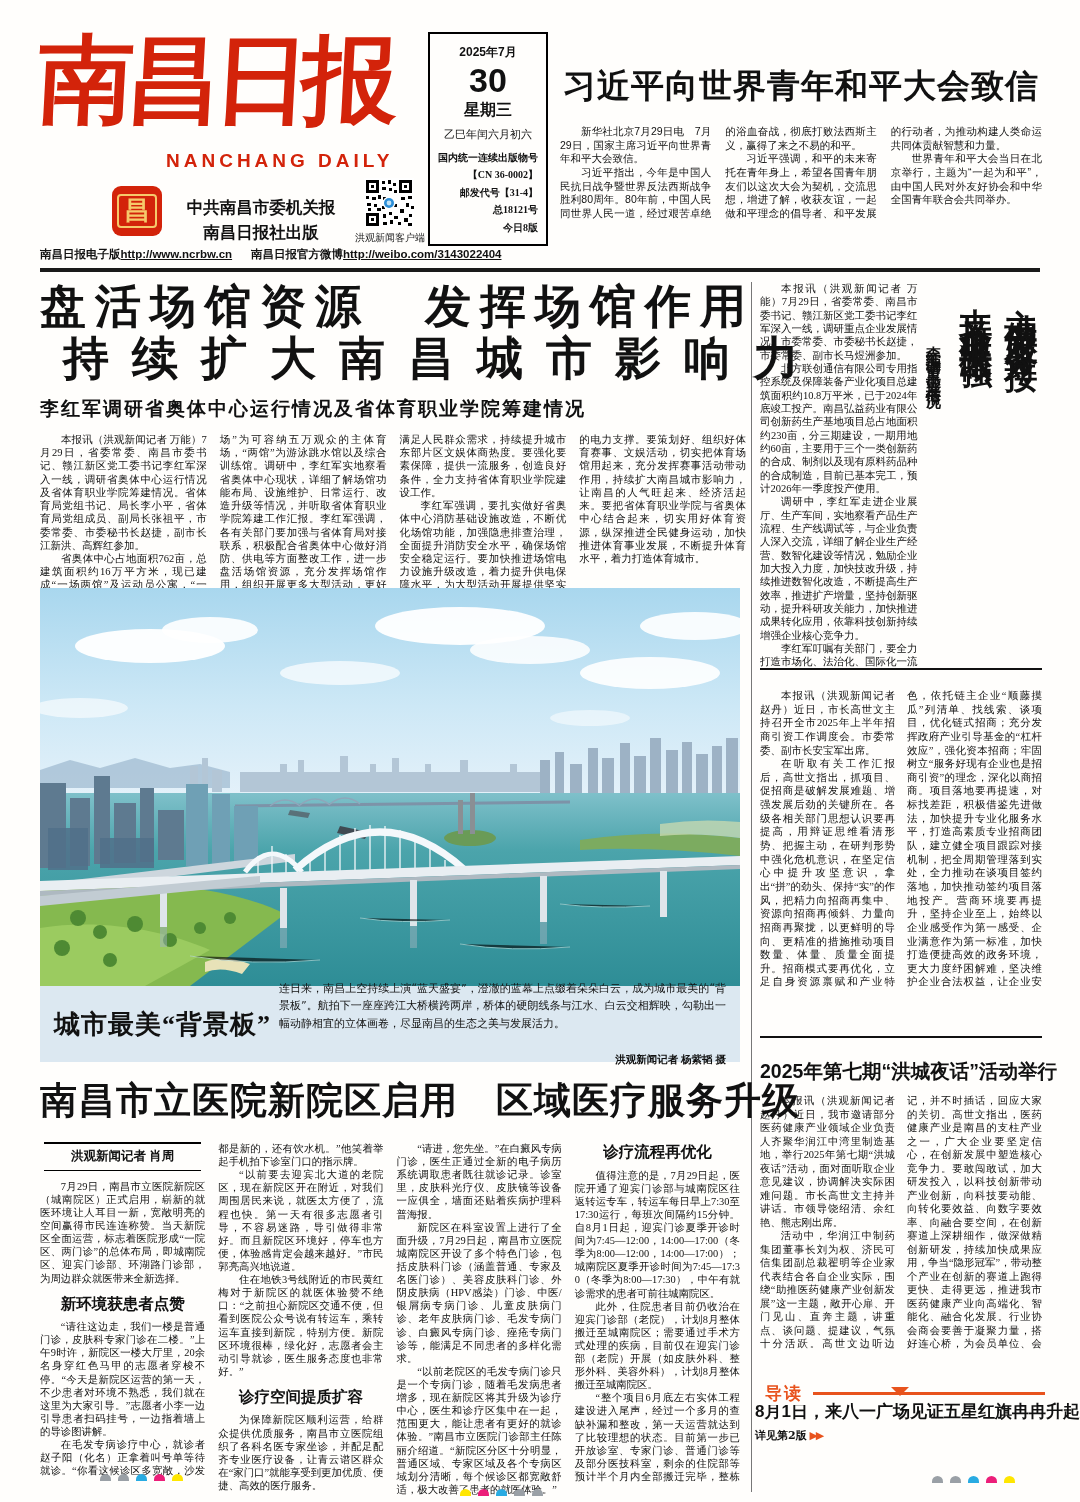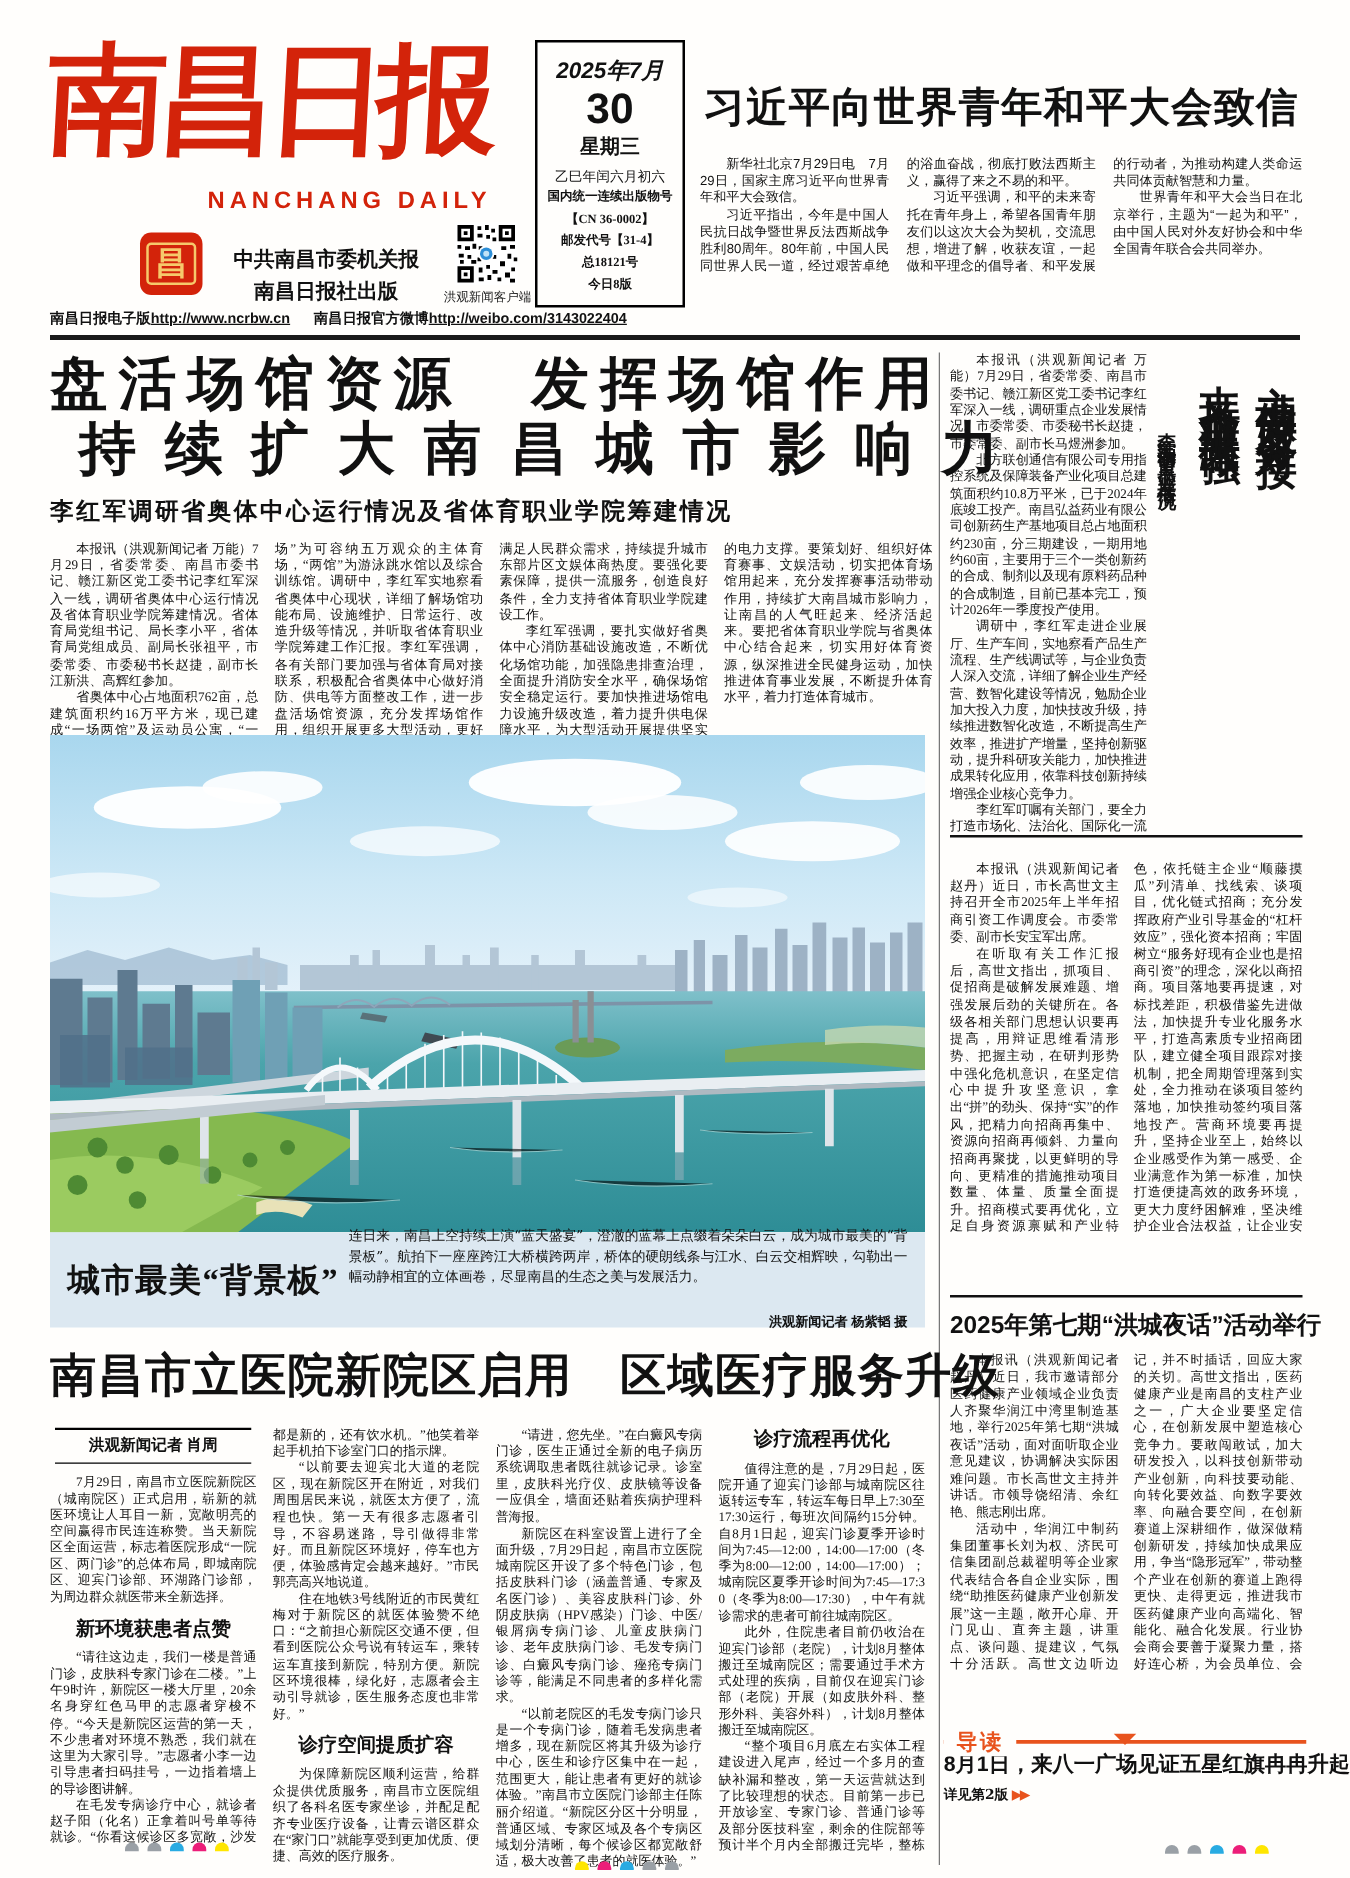--- a/index.html
+++ b/index.html
@@ -29,25 +29,25 @@
     font-size:16.5px;font-weight:bold;line-height:1.5;}
   #qr-box{position:absolute;left:364px;top:178px;width:50px;height:50px;background:#fff;}
   #qr-label{position:absolute;left:352px;top:231px;width:76px;text-align:center;font-size:10px;color:#222;}
   #links-row{position:absolute;left:40px;top:247px;width:520px;font-size:11.5px;white-space:nowrap;}
   #links-row .lk{margin-right:16px;}
   .link-label{font-weight:bold;}
   .link-url{font-weight:bold;text-decoration:underline;font-family:"Liberation Sans",sans-serif;}
 
   #datebox{position:absolute;left:428px;top:32px;width:120px;height:214px;border:2.5px solid #000;
     display:flex;flex-direction:column;align-items:center;padding:10px 4px 8px;text-align:center;}
-  .db-ym{font-size:18px;font-weight:bold;font-family:"Liberation Sans",sans-serif;font-style:italic;}
+  .db-ym{font-size:12px;font-weight:bold;font-family:"Liberation Sans",sans-serif;}
   .db-day{font-size:34px;font-weight:bold;font-family:"Liberation Sans",sans-serif;line-height:1.15;}
   .db-week{font-size:16px;font-weight:bold;}
   .db-lunar{font-size:11px;margin-top:6px;font-family:"DejaVu Serif",serif;}
-  .db-small{font-size:10px;font-weight:bold;line-height:1.75;margin-top:auto;}
+  .db-small{font-size:10px;font-weight:bold;line-height:1.75;margin-top:auto;text-align:right;}
 
   
   #xi-article{position:absolute;left:560px;top:64px;width:482px;}
   #xi-article h1{font-size:33px;font-weight:900;text-align:center;letter-spacing:1px;white-space:nowrap;}
   #xi-body{margin-top:16px;height:100px;column-count:3;column-gap:14px;column-fill:auto;overflow:hidden;
     font-size:10.5px;line-height:1.3;text-align:justify;word-break:break-all;}
 
   #main-rule{position:absolute;left:40px;top:268px;width:1000px;height:4px;background:#1a1a1a;}
 
   
@@ -90,21 +90,21 @@
   #hospital{position:absolute;left:40px;top:1076px;width:700px;}
   #hospital h2{font-size:37px;font-weight:900;text-align:center;letter-spacing:1px;white-space:nowrap;}
   #hosp-body{margin-top:16px;height:354px;column-count:4;column-gap:13px;column-fill:auto;overflow:hidden;
     font-size:10.4px;line-height:1.26;text-align:justify;word-break:break-all;}
   #hosp-byline{border-top:2px solid #000;border-bottom:1px solid #000;text-align:center;
     font-weight:bold;font-size:12.5px;padding:5px 0;margin:0 4px 9px;}
   .col-subhead{font-size:15.5px;font-weight:900;text-align:center;margin:9px 0 7px;break-inside:avoid;
     font-family:"Liberation Sans","DejaVu Sans",sans-serif;}
 
   
-  #yehua{position:absolute;left:760px;top:1036px;width:282px;border-top:2px solid #111;padding-top:8px;}
+  #yehua{position:absolute;left:760px;top:1036px;width:282px;border-top:2px solid #111;padding-top:20px;}
   #yehua h2{font-size:19.5px;font-weight:900;text-align:center;white-space:nowrap;}
   #yh-body{margin-top:9px;height:264px;column-count:2;column-gap:12px;column-fill:auto;overflow:hidden;
     font-size:10.4px;line-height:1.3;text-align:justify;word-break:break-all;}
 
   
   #daodu{position:absolute;left:755px;top:1392px;width:290px;text-align:left;}
   #daodu-rule{border-top:3px solid var(--accent-orange);position:relative;height:0;}
   #daodu-label{position:relative;top:-13px;display:inline-block;background:#fffefc;color:var(--accent-orange);
     font-size:17px;font-weight:900;padding:0 10px;letter-spacing:2px;}
   #daodu-tri{width:0;height:0;border-left:9px solid transparent;border-right:9px solid transparent;

